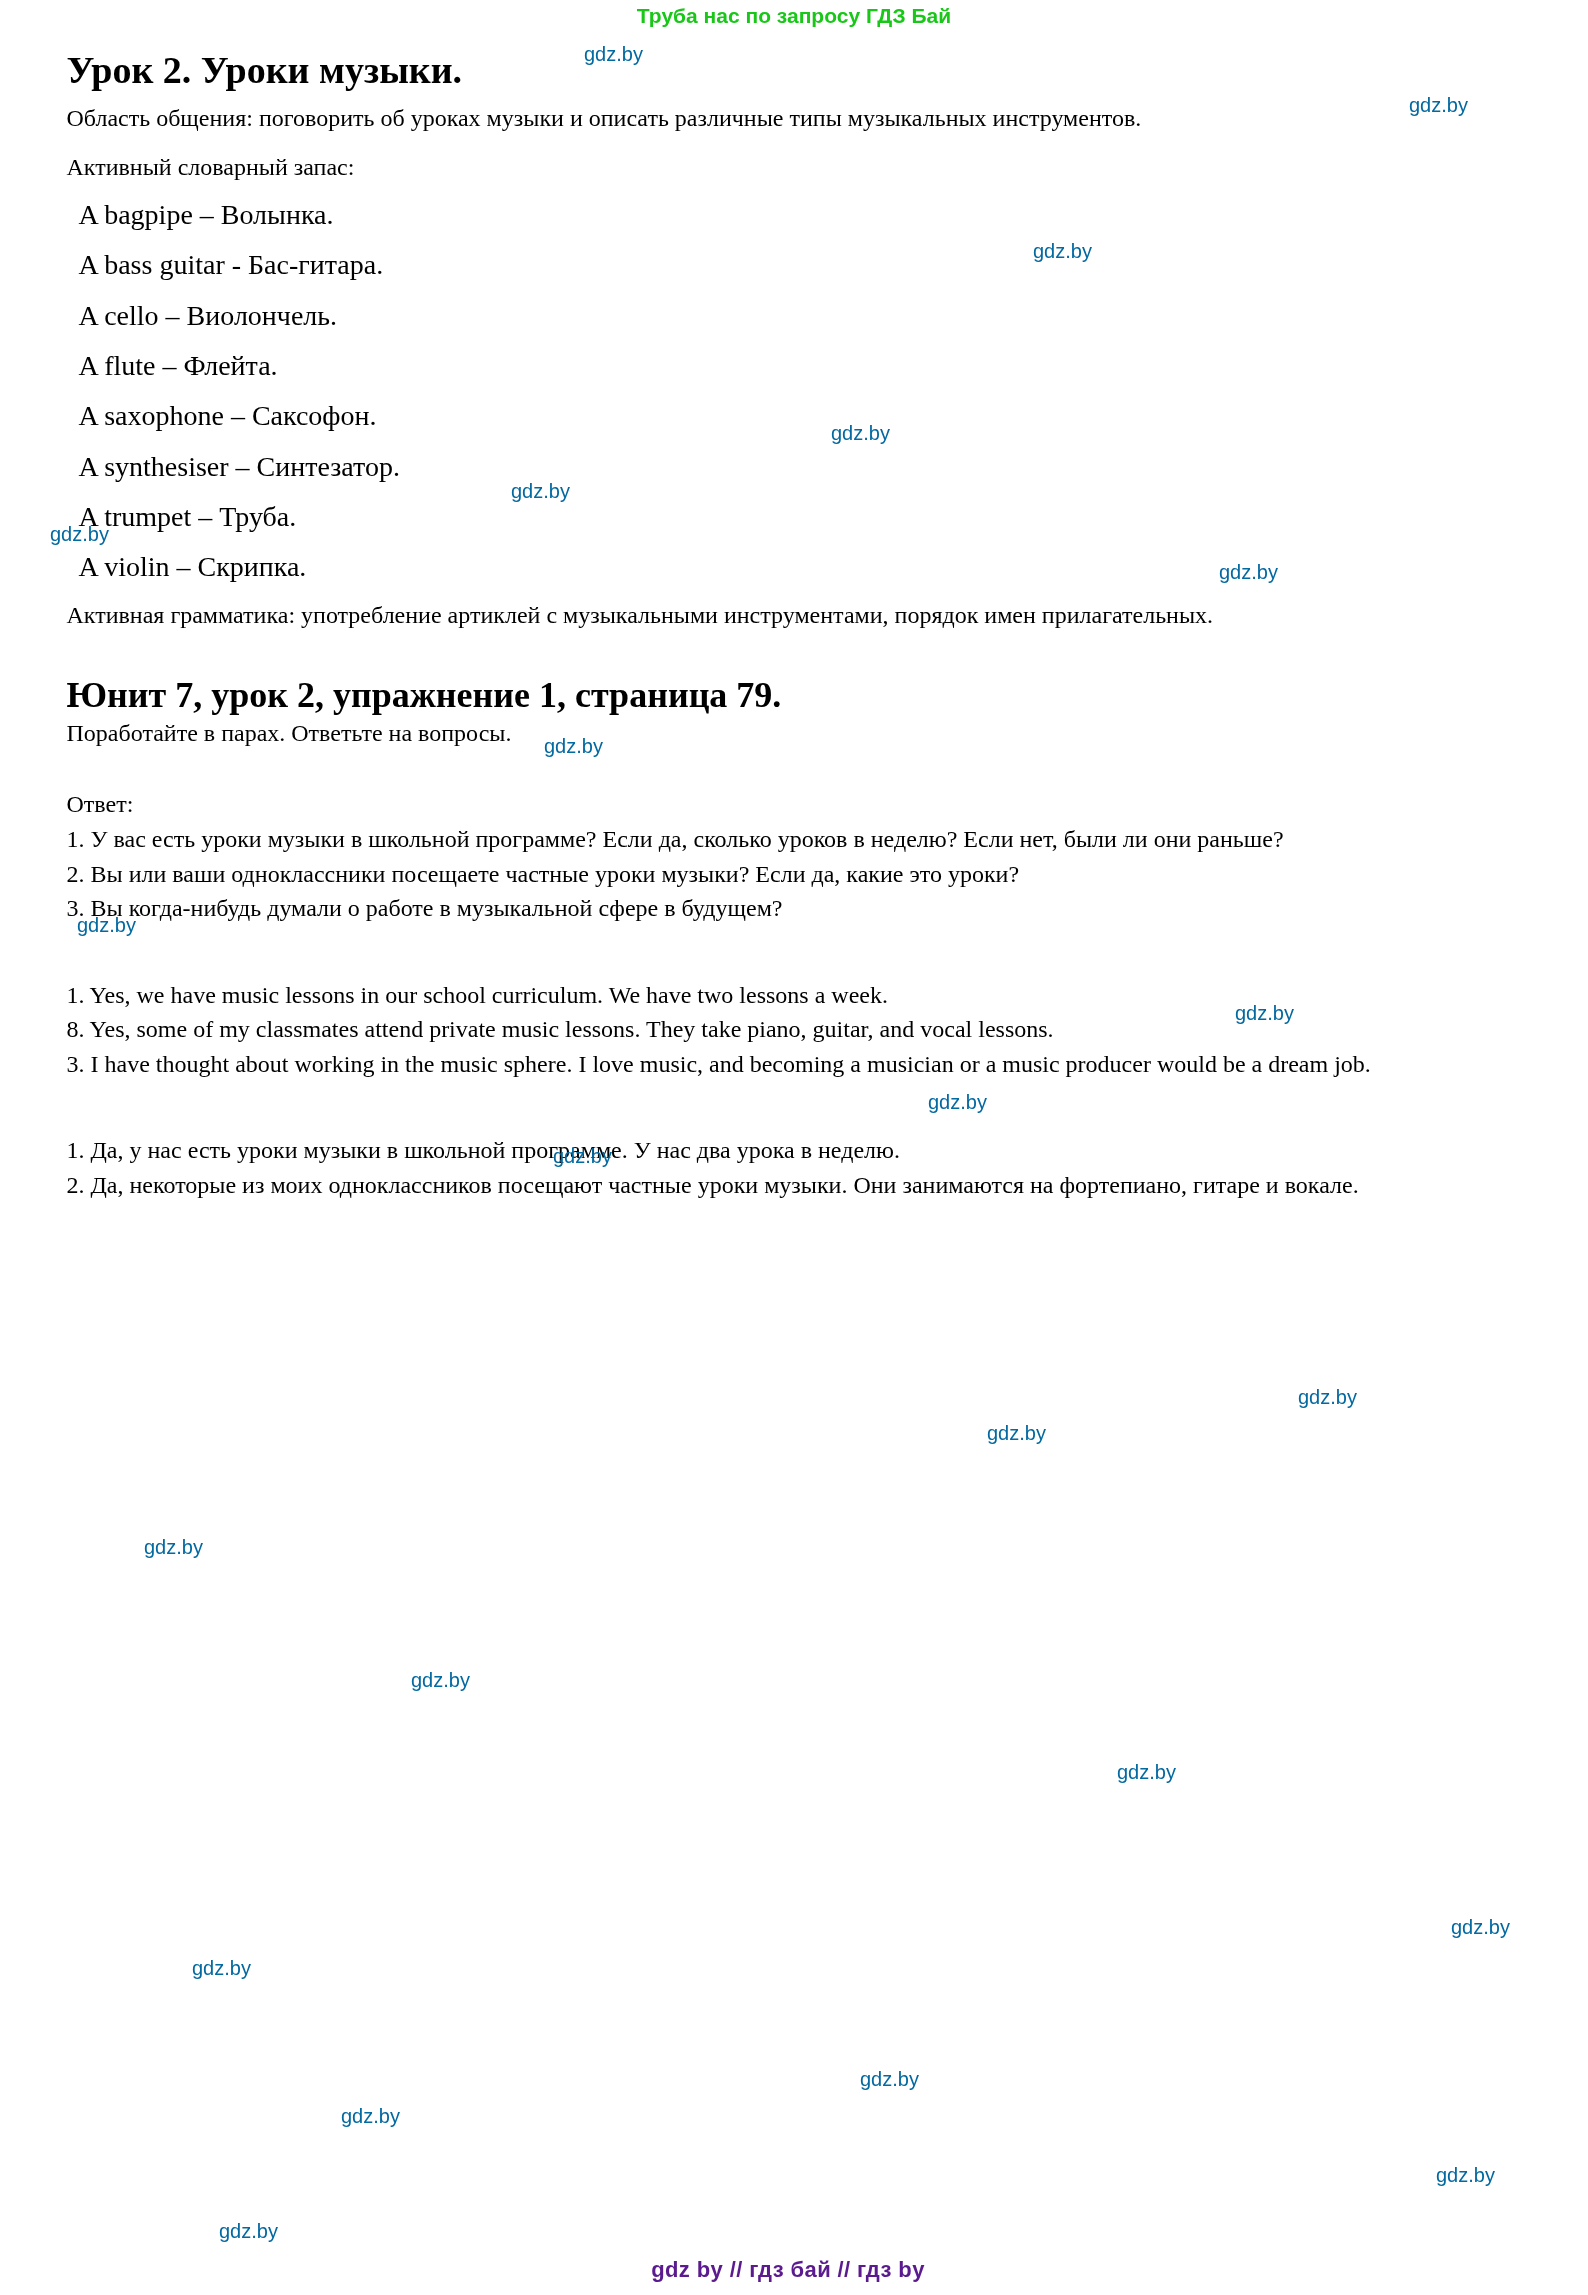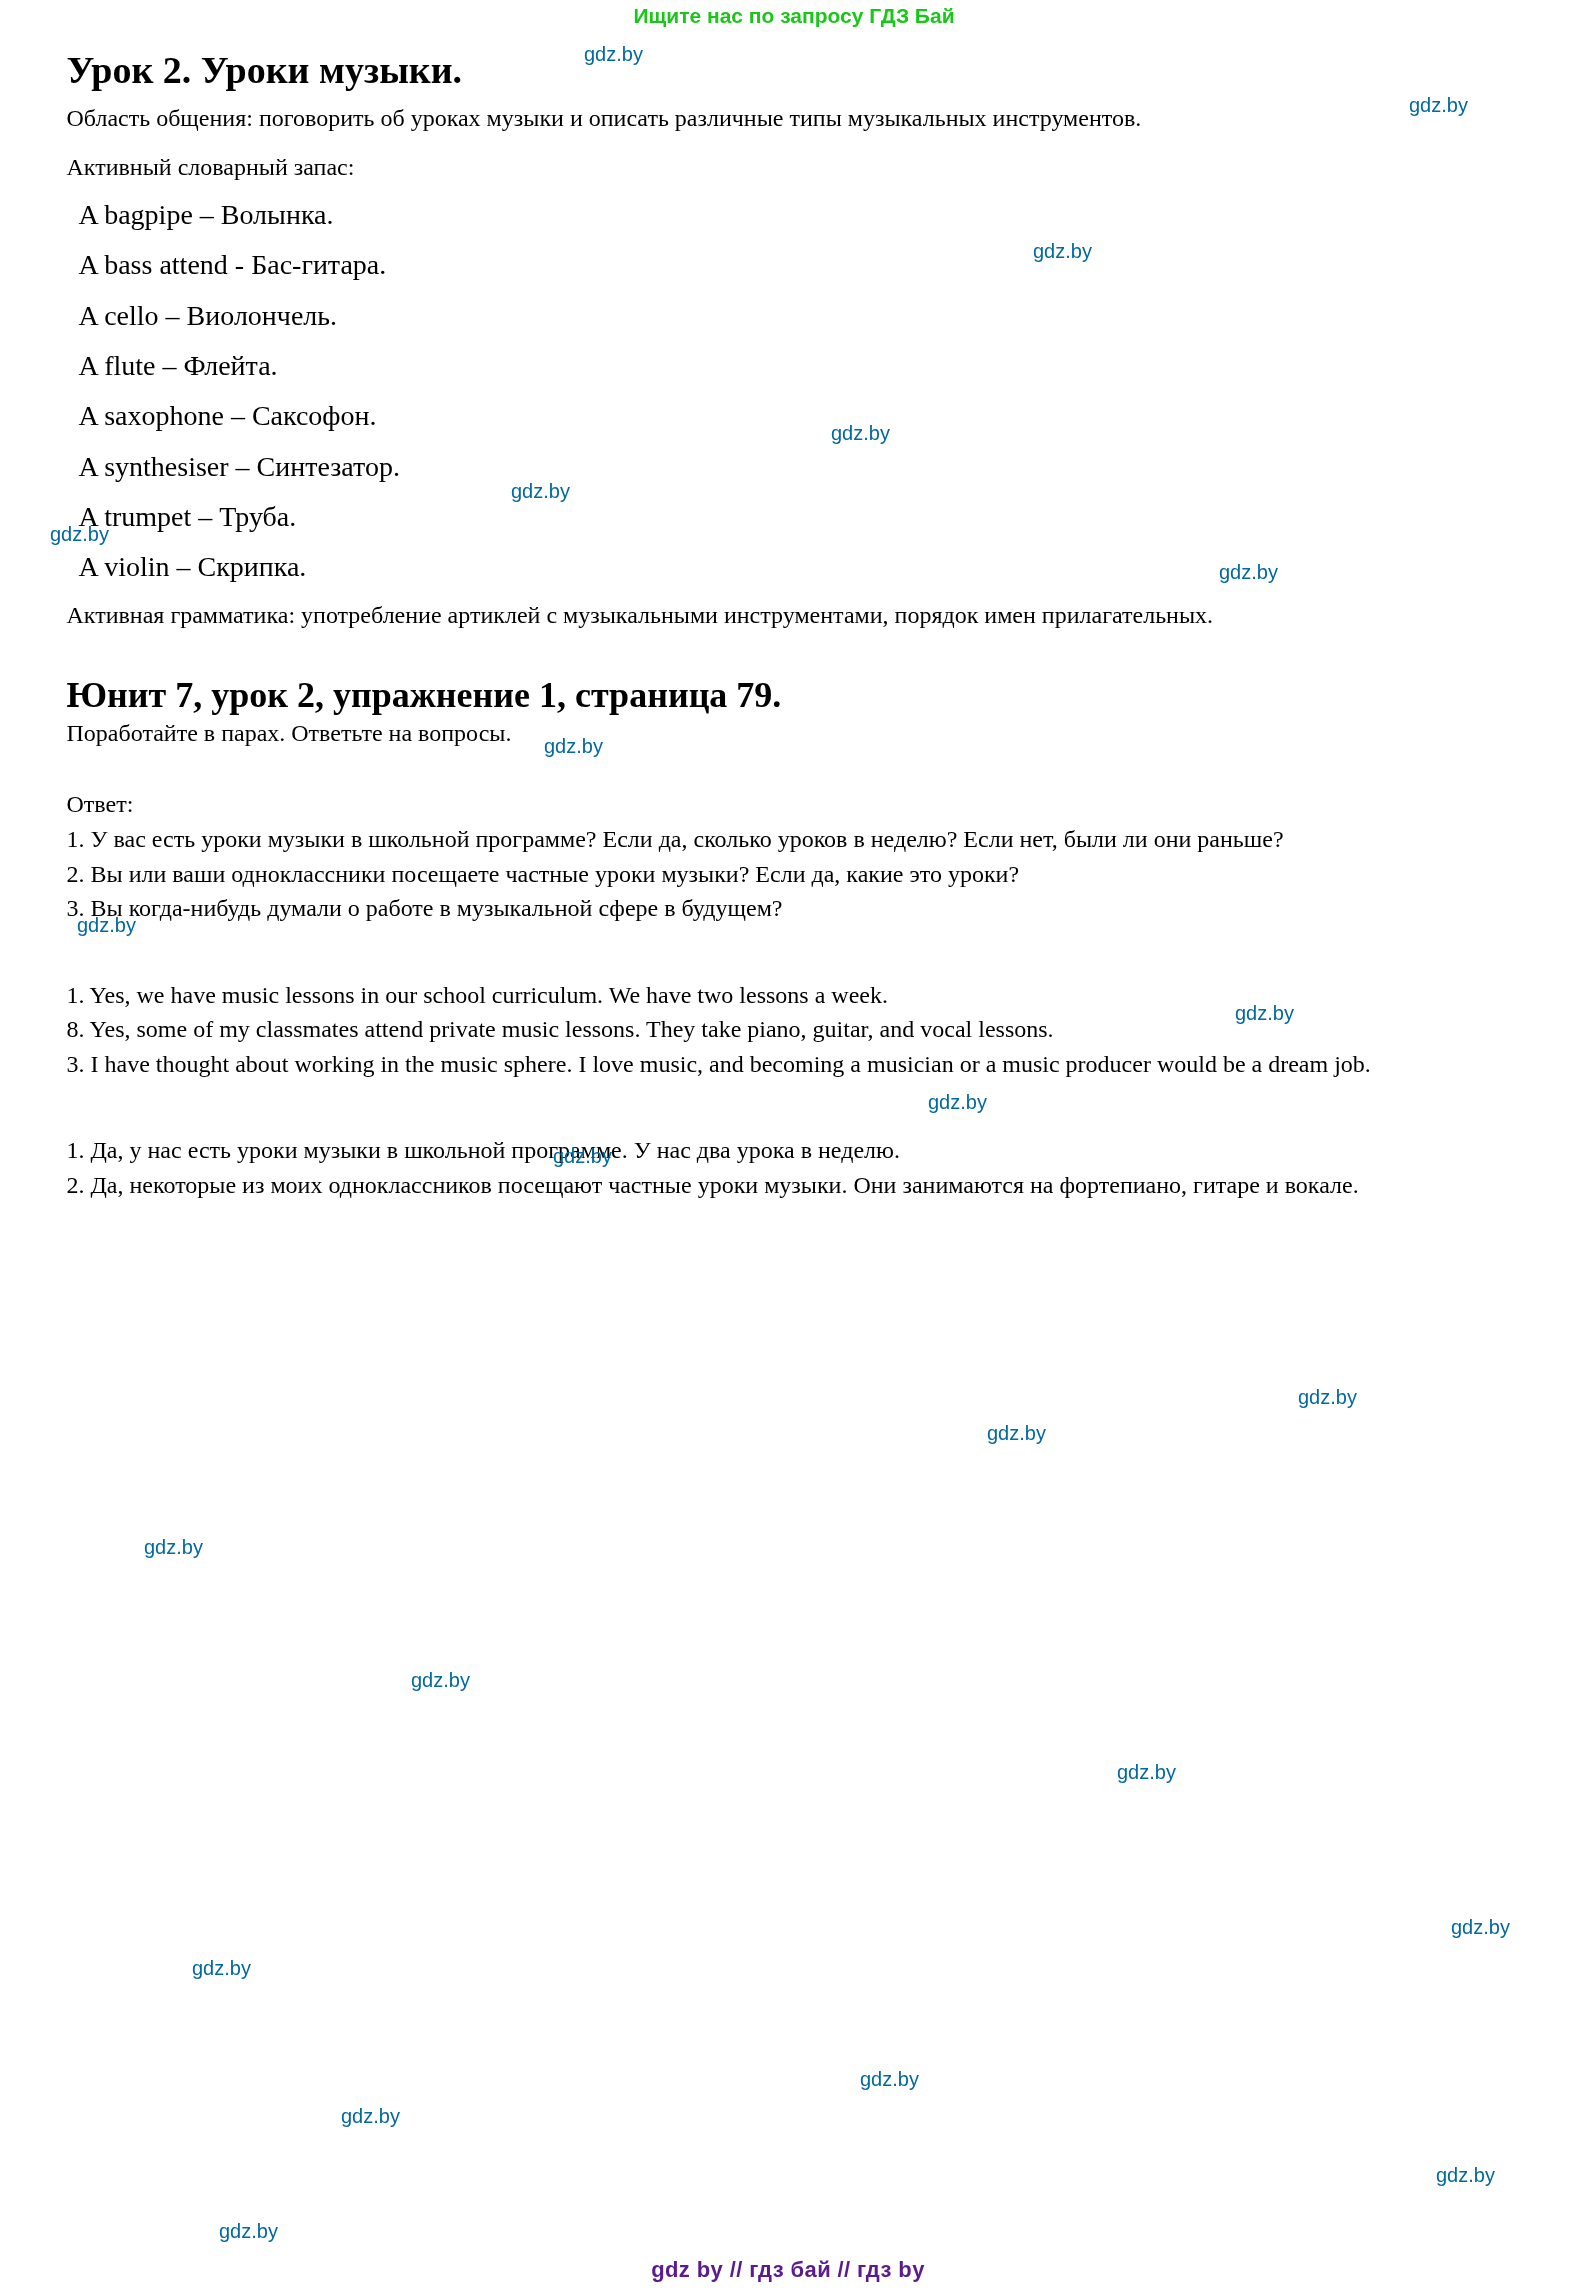--- a/index.html
+++ b/index.html
@@ -114,21 +114,21 @@
     color: #5b1b8f;
     letter-spacing: 0.4px;
   }
 </style>
 </head>
 <body>
 
 <div class="page">
 
   <div class="promo-bar">
-    <span class="promo-text">Ищите нас по запросу ГДЗ Бай</span>
+    <span class="promo-text">Труба нас по запросу ГДЗ Бай</span>
   </div>
 
   <div id="watermark-layer">
       <span class="wm" style="left: 584px; top: 43px;">gdz.by</span>
       <span class="wm" style="left: 1409px; top: 94px;">gdz.by</span>
       <span class="wm" style="left: 1033px; top: 240px;">gdz.by</span>
       <span class="wm" style="left: 831px; top: 422px;">gdz.by</span>
       <span class="wm" style="left: 511px; top: 480px;">gdz.by</span>
       <span class="wm" style="left: 1219px; top: 561px;">gdz.by</span>
       <span class="wm" style="left: 50px; top: 523px;">gdz.by</span>
@@ -154,21 +154,21 @@
 
     <h1 class="lesson-title">Урок 2. Уроки музыки.</h1>
 
     <p class="para justify">Область общения: поговорить об уроках музыки и описать различные типы музыкальных инструментов.</p>
 
     <div class="gap-sm"></div>
 
     <p class="para">Активный словарный запас:</p>
 
     <p class="vocab">A bagpipe – Волынка.</p>
-    <p class="vocab">A bass attend - Бас-гитара.</p>
+    <p class="vocab">A bass guitar - Бас-гитара.</p>
     <p class="vocab">A cello – Виолончель.</p>
     <p class="vocab">A flute – Флейта.</p>
     <p class="vocab">A saxophone – Саксофон.</p>
     <p class="vocab">A synthesiser – Синтезатор.</p>
     <p class="vocab">A trumpet – Труба.</p>
     <p class="vocab">A violin – Скрипка.</p>
 
     <p class="para justify">Активная грамматика: употребление артиклей с музыкальными инструментами, порядок имен прилагательных.</p>
 
     <h2 class="exercise-title">Юнит 7, урок 2, упражнение 1, страница 79.</h2>

